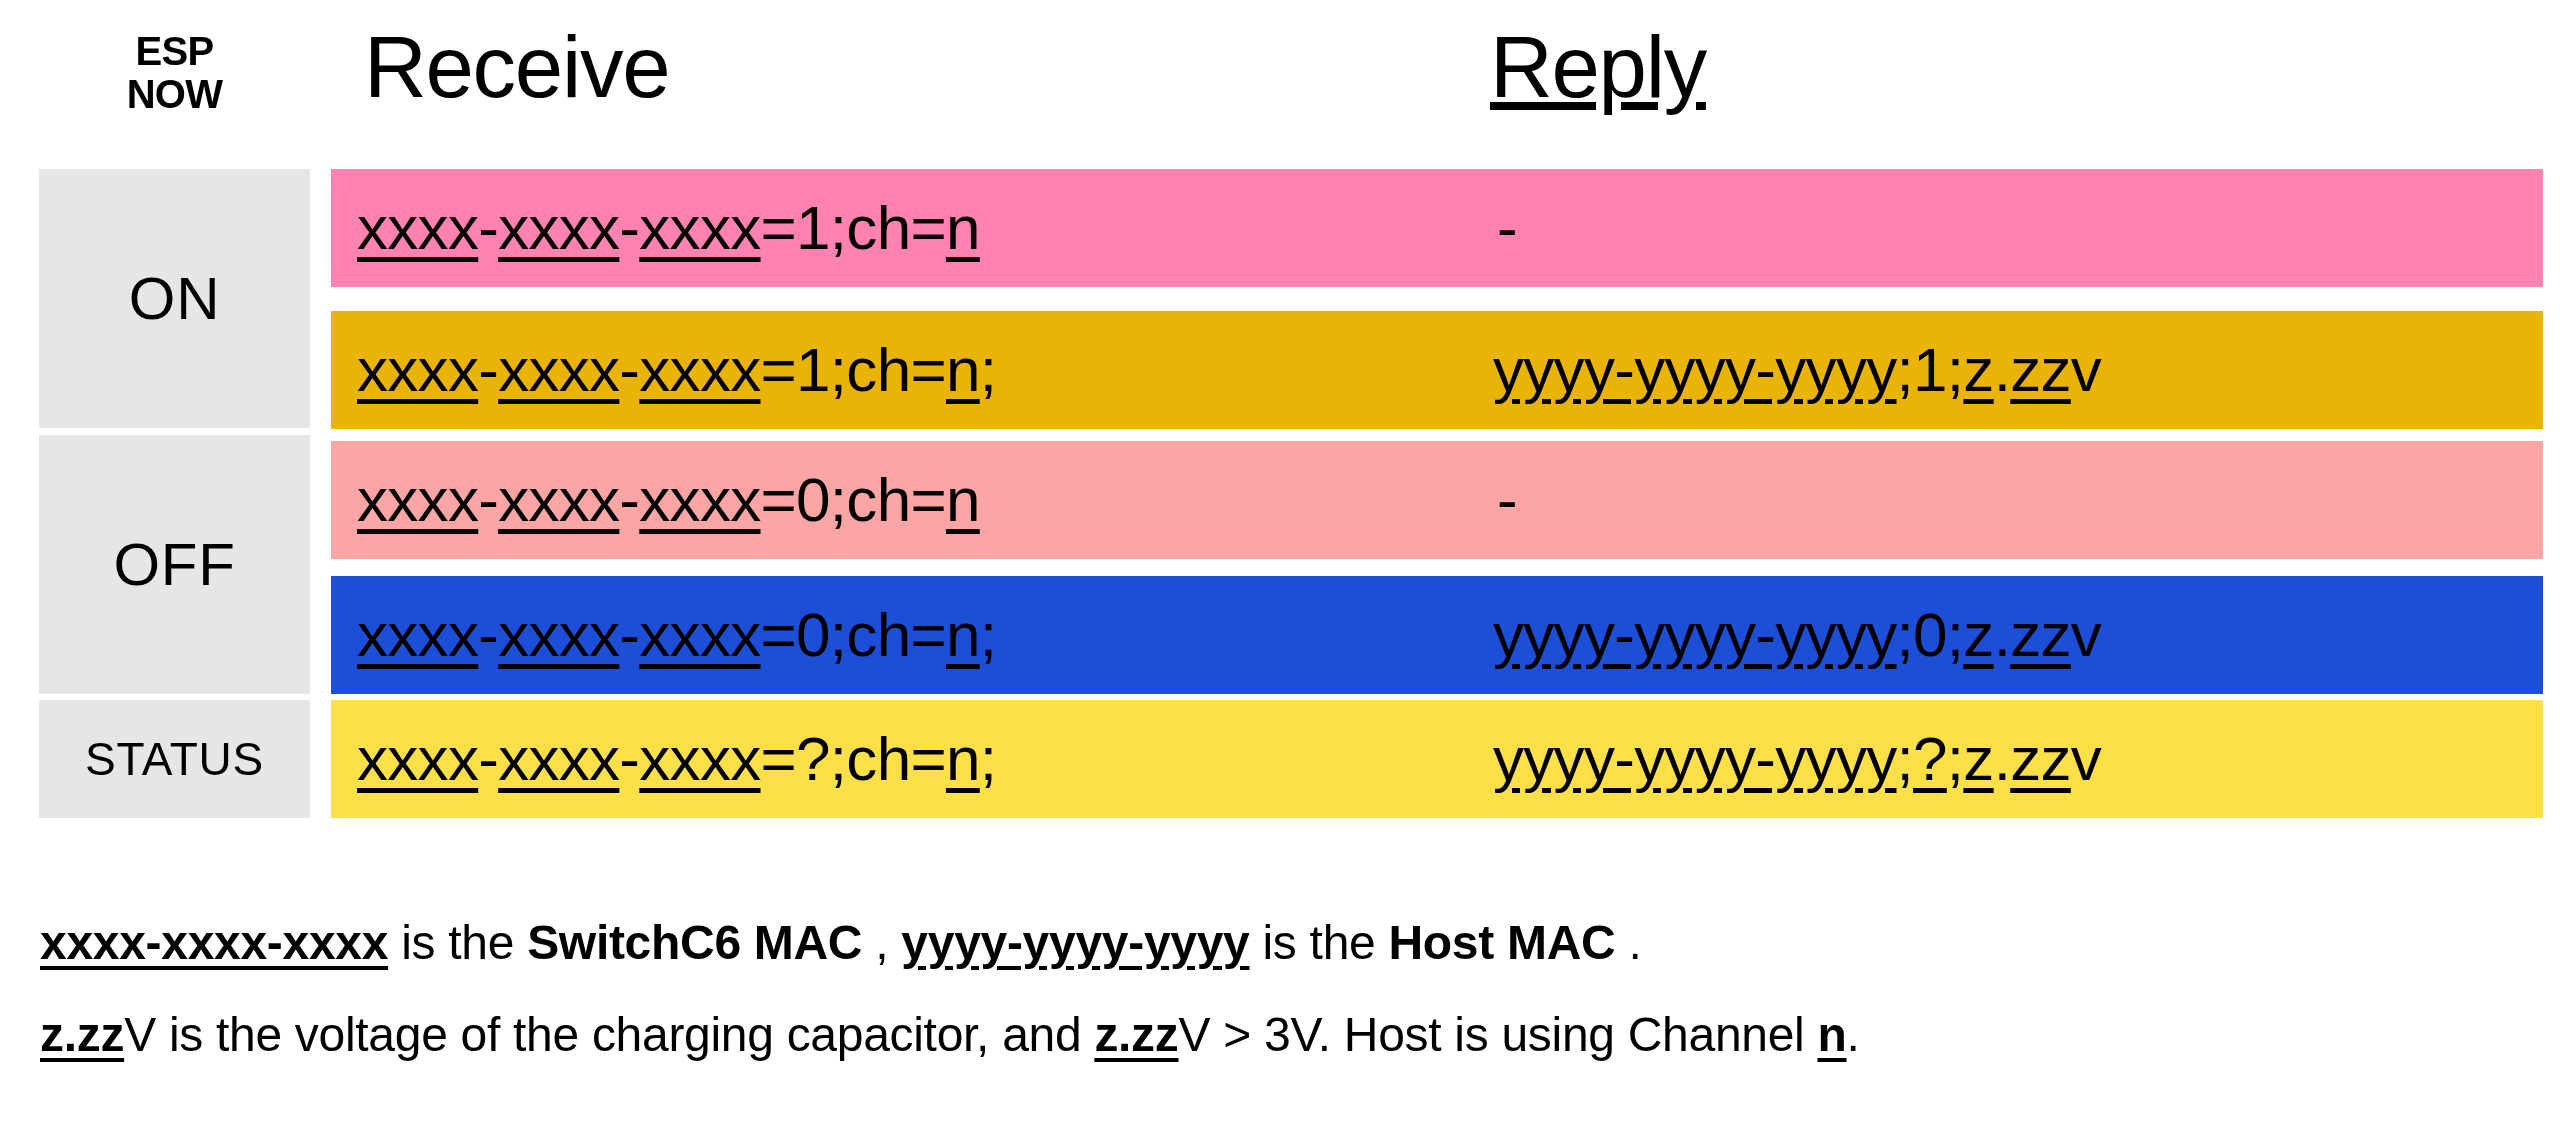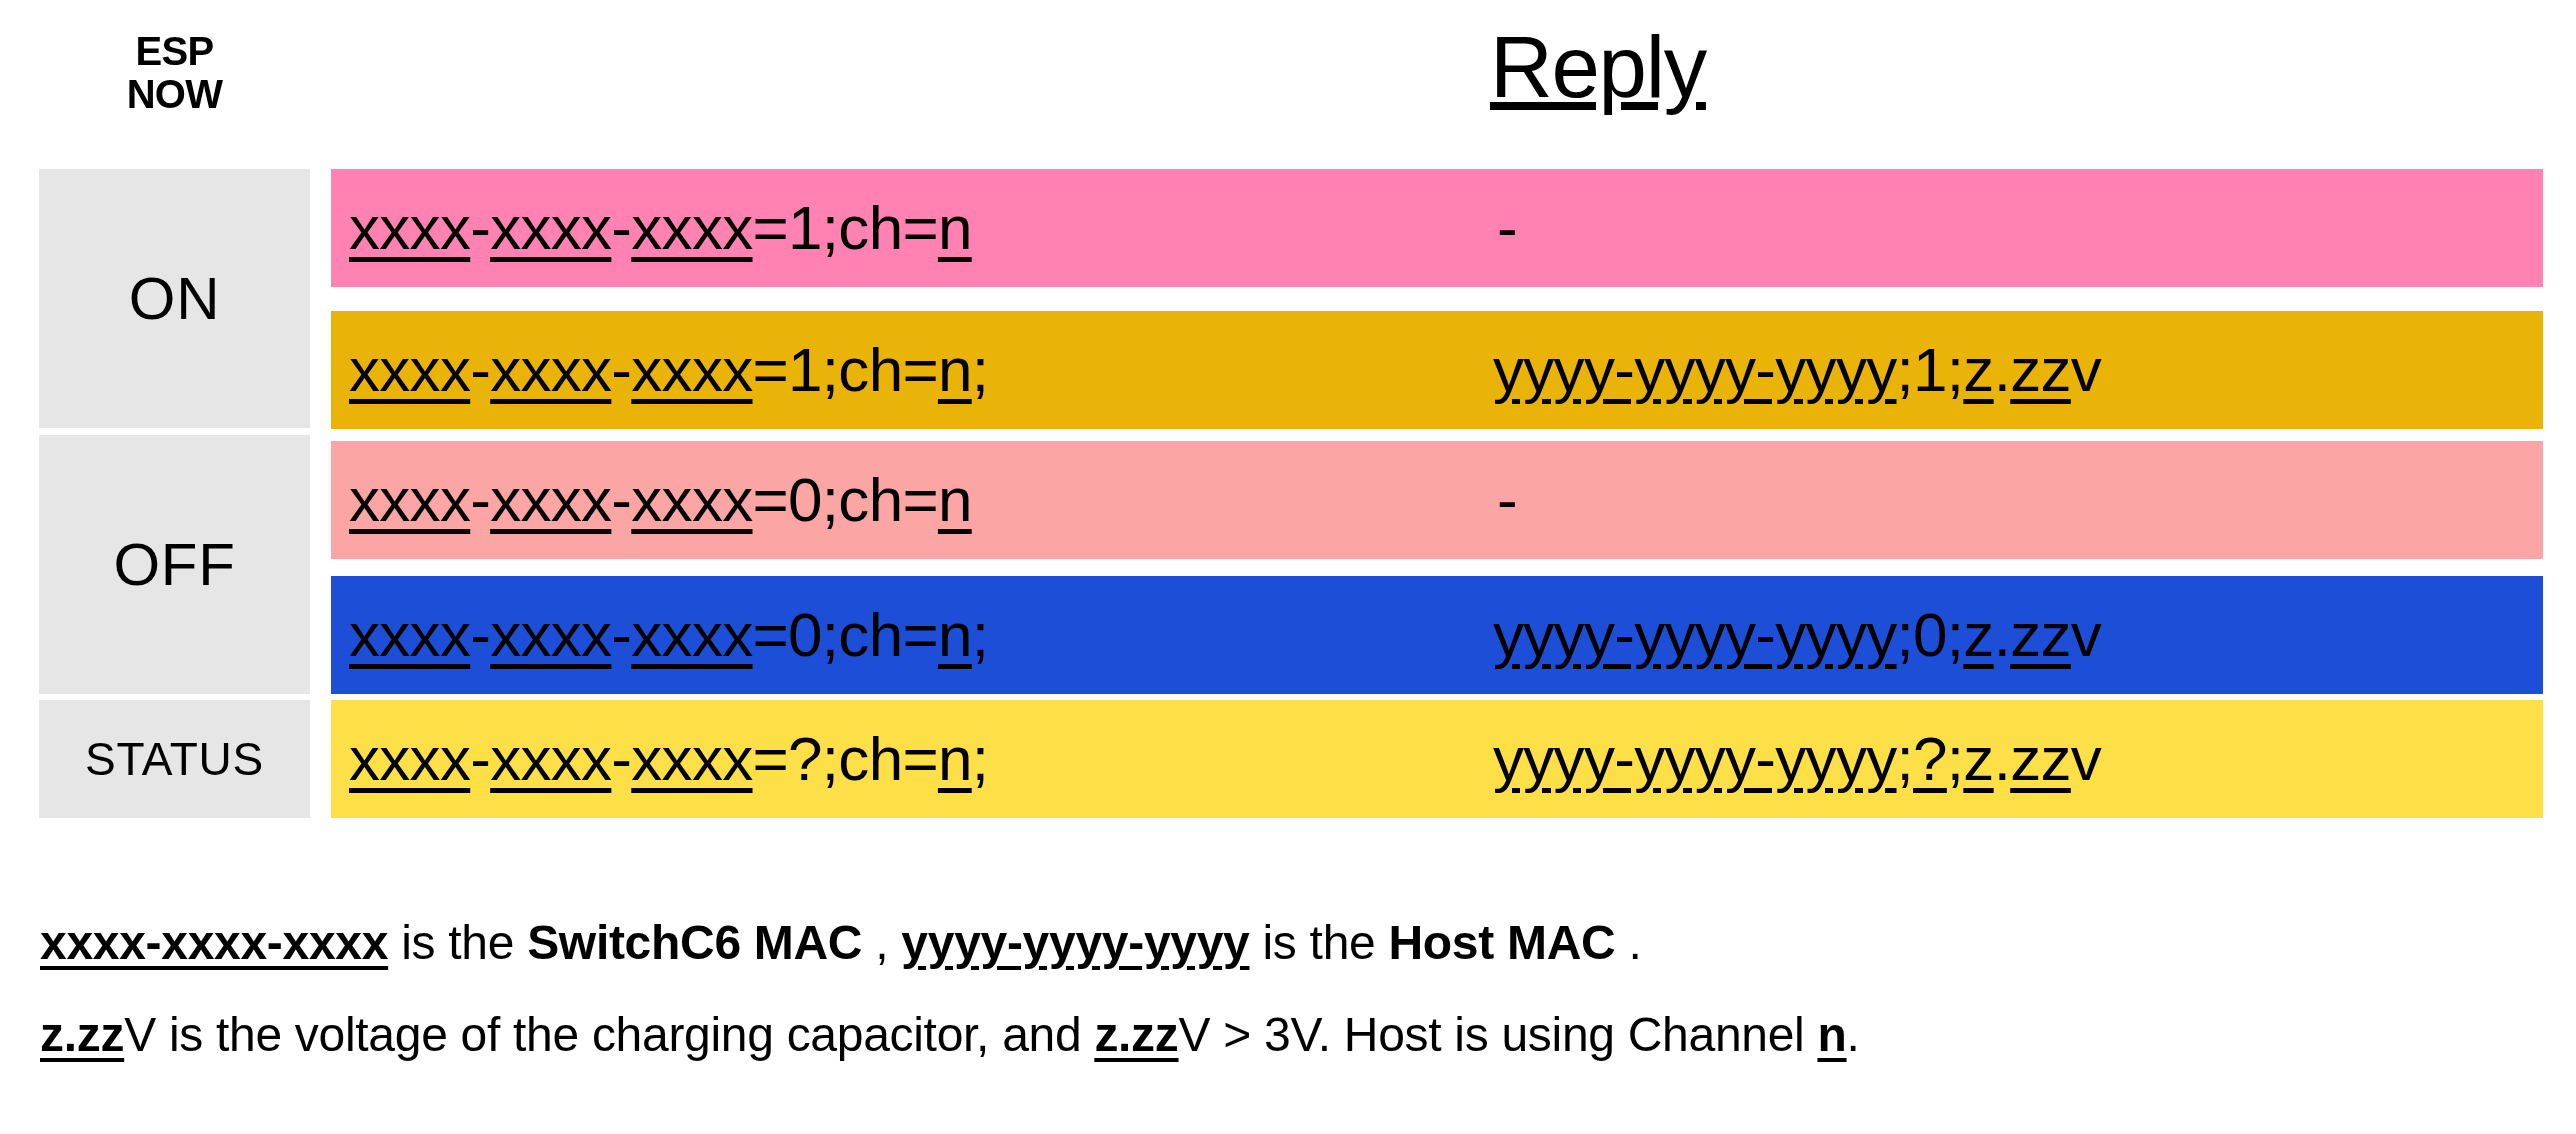--- a/index.html
+++ b/index.html
@@ -94,21 +94,21 @@
   }
   #row-0 { top: 169px;  background: #ff82b2; }
   #row-1 { top: 311px;  background: #eab308; }
   #row-2 { top: 441px;  background: #fca5a5; align-items: center; }
   #row-3 { top: 576px;  background: #1d4ed8; }
   #row-4 { top: 700px; background: #fde047; }
 
   .cell-receive {
     width: 1162px;
     flex: 0 0 1162px;
-    padding-left: 18px;
+    padding-left: 26px;
     box-sizing: border-box;
     font-size: 62px;
     line-height: 72px;
     letter-spacing: -0.7px;
   }
   .cell-reply {
     flex: 1 1 auto;
     font-size: 62px;
     line-height: 72px;
     letter-spacing: -0.7px;
@@ -134,20 +134,21 @@
 </head>
 <body>
 
 <div class="sheet">
 
   <div class="header">
     <div class="hdr-espnow">
       <div>ESP</div>
       <div>NOW</div>
     </div>
+    <div class="hdr-receive">Receive</div>
     <div class="hdr-reply">Reply</div>
   </div>
 
   <div class="labelcell big" id="label-on">ON</div>
   <div class="labelcell big" id="label-off">OFF</div>
   <div class="labelcell small" id="label-status">STATUS</div>
 
   <div class="datarow" id="row-0">
     <div class="cell-receive"><span class="u">xxxx</span><span>-</span><span class="u">xxxx</span><span>-</span><span class="u">xxxx</span><span>=1;ch=</span><span class="u">n</span><span></span></div>
     <div class="cell-reply dash">-</div>

